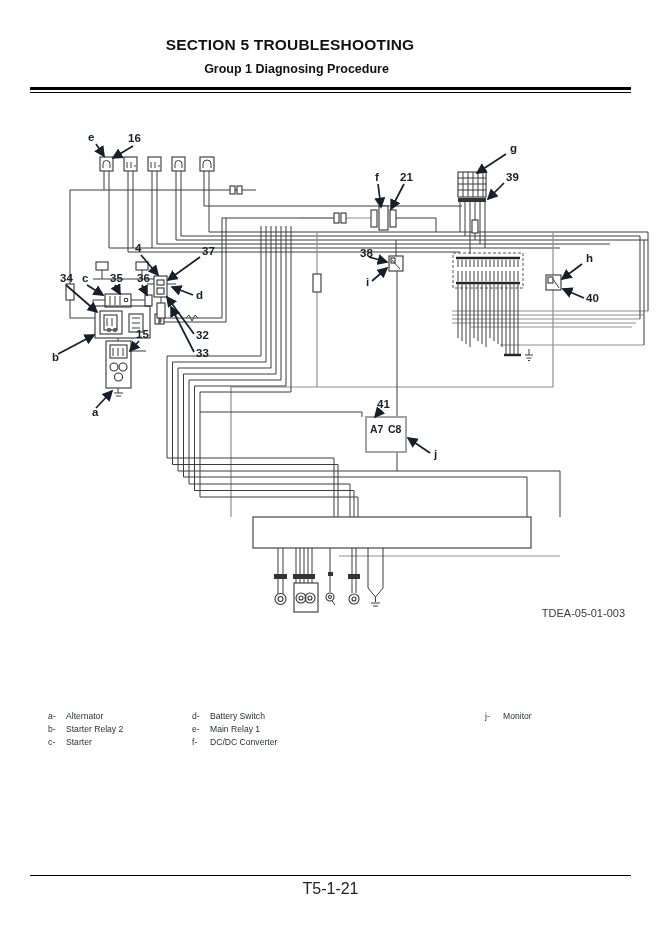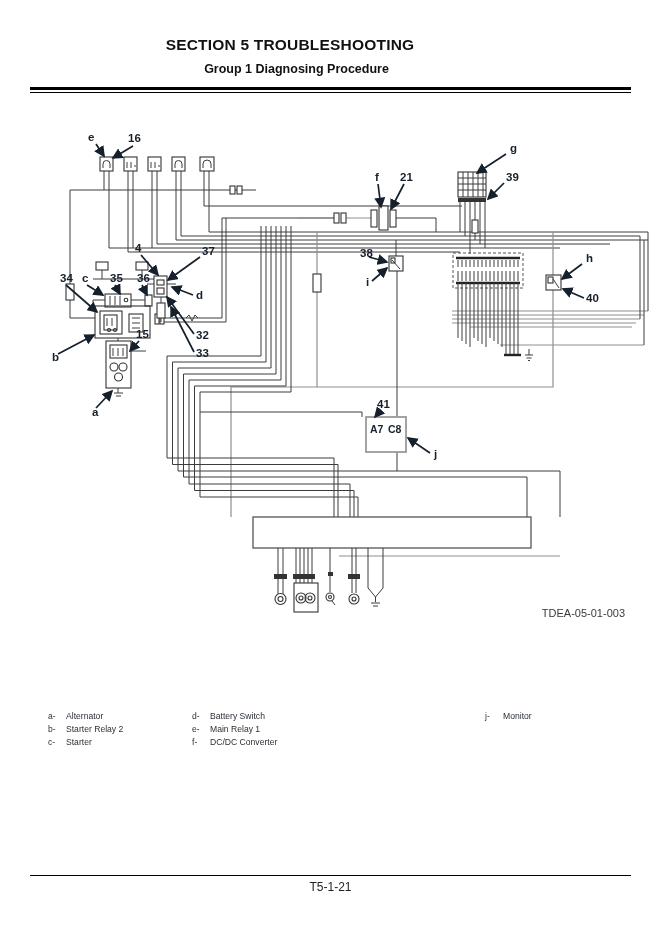--- a/index.html
+++ b/index.html
@@ -13,21 +13,21 @@
   .rule-b{position:absolute;left:30px;top:91.6px;width:601px;height:1.6px;background:#000;}
   .fig-code{position:absolute;left:430px;top:607px;width:195px;text-align:right;
             font-size:11px;color:#3a3a3a;}
   .legend{position:absolute;left:48px;top:702px;width:590px;height:45px;font-size:8.6px;color:#2b3037;}
   .lg-col{position:absolute;top:8px;}
   .lg-col.c1{left:0;}  .lg-col.c2{left:144px;} .lg-col.c3{left:299px;} .lg-col.c4{left:437px;}
   .lg-row{height:13px;line-height:13px;white-space:nowrap;}
   .lg-key{display:inline-block;width:18px;}
   .footer-line{position:absolute;left:30px;top:875px;width:601px;height:1.2px;background:#000;}
   .page-num{position:absolute;left:0;top:880px;width:661px;text-align:center;
-            font-size:12px;color:#222;}
+            font-size:16px;color:#222;}
   svg.diagram{position:absolute;left:0;top:0;}
   svg .w{stroke:#3c3c3c;stroke-width:1;fill:none;}
   svg .wg{stroke:#8f8f8f;stroke-width:1.2;fill:none;}
   svg .bx{stroke:#333;stroke-width:1.1;fill:#fff;}
   svg .bxn{stroke:#333;stroke-width:1.1;fill:none;}
   svg .thick{stroke:#222;stroke-width:2.4;fill:none;}
   svg .co{font-family:"Liberation Sans",sans-serif;font-size:11.5px;font-weight:bold;fill:#15202c;}
   svg .pin-txt{font-family:"Liberation Sans",sans-serif;font-size:10.5px;font-weight:bold;fill:#18222e;}
   svg .ar{stroke:#15202c;stroke-width:1.7;fill:none;}
 </style>

